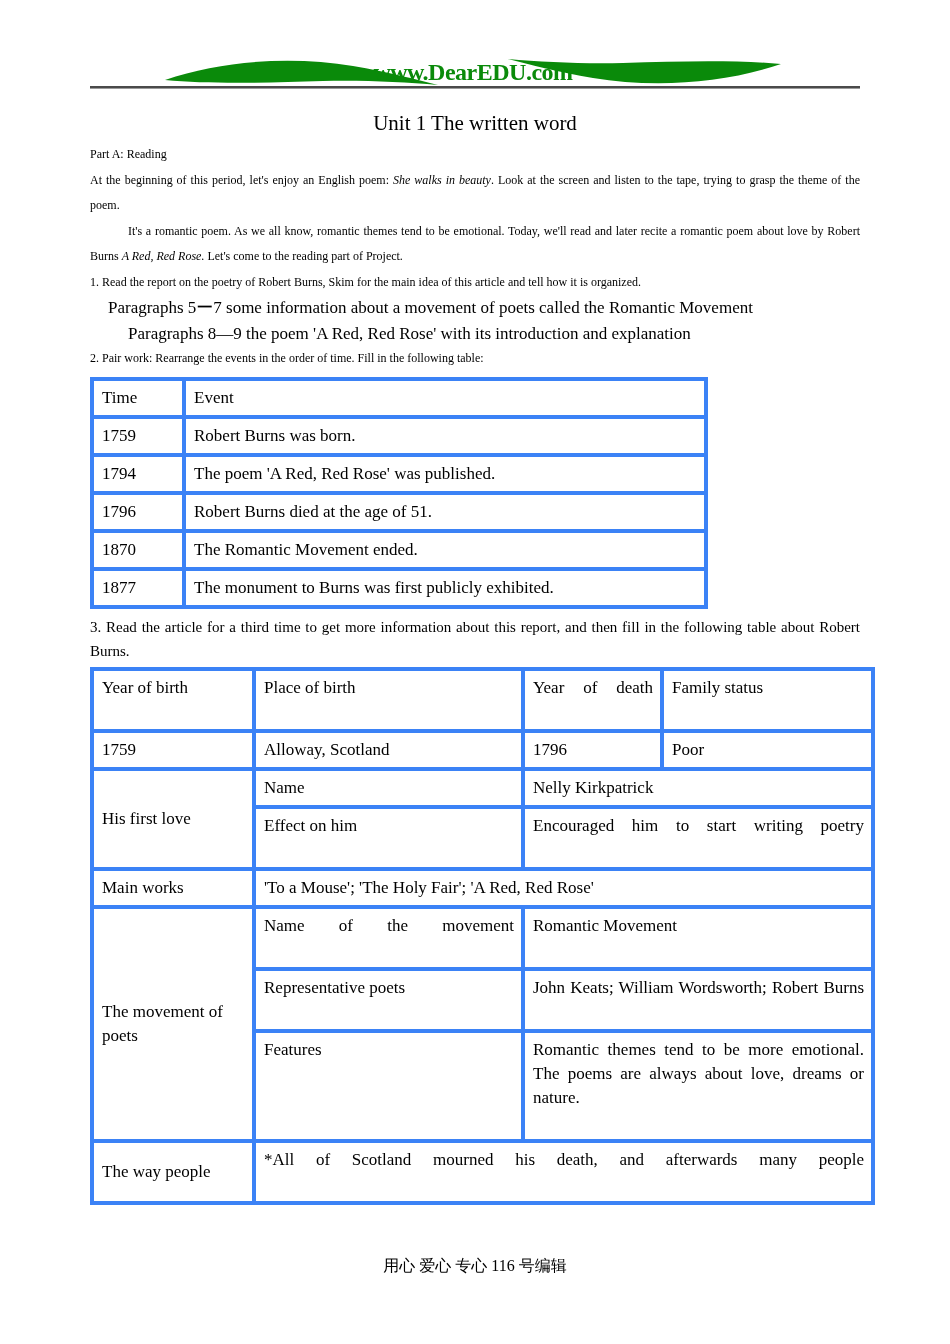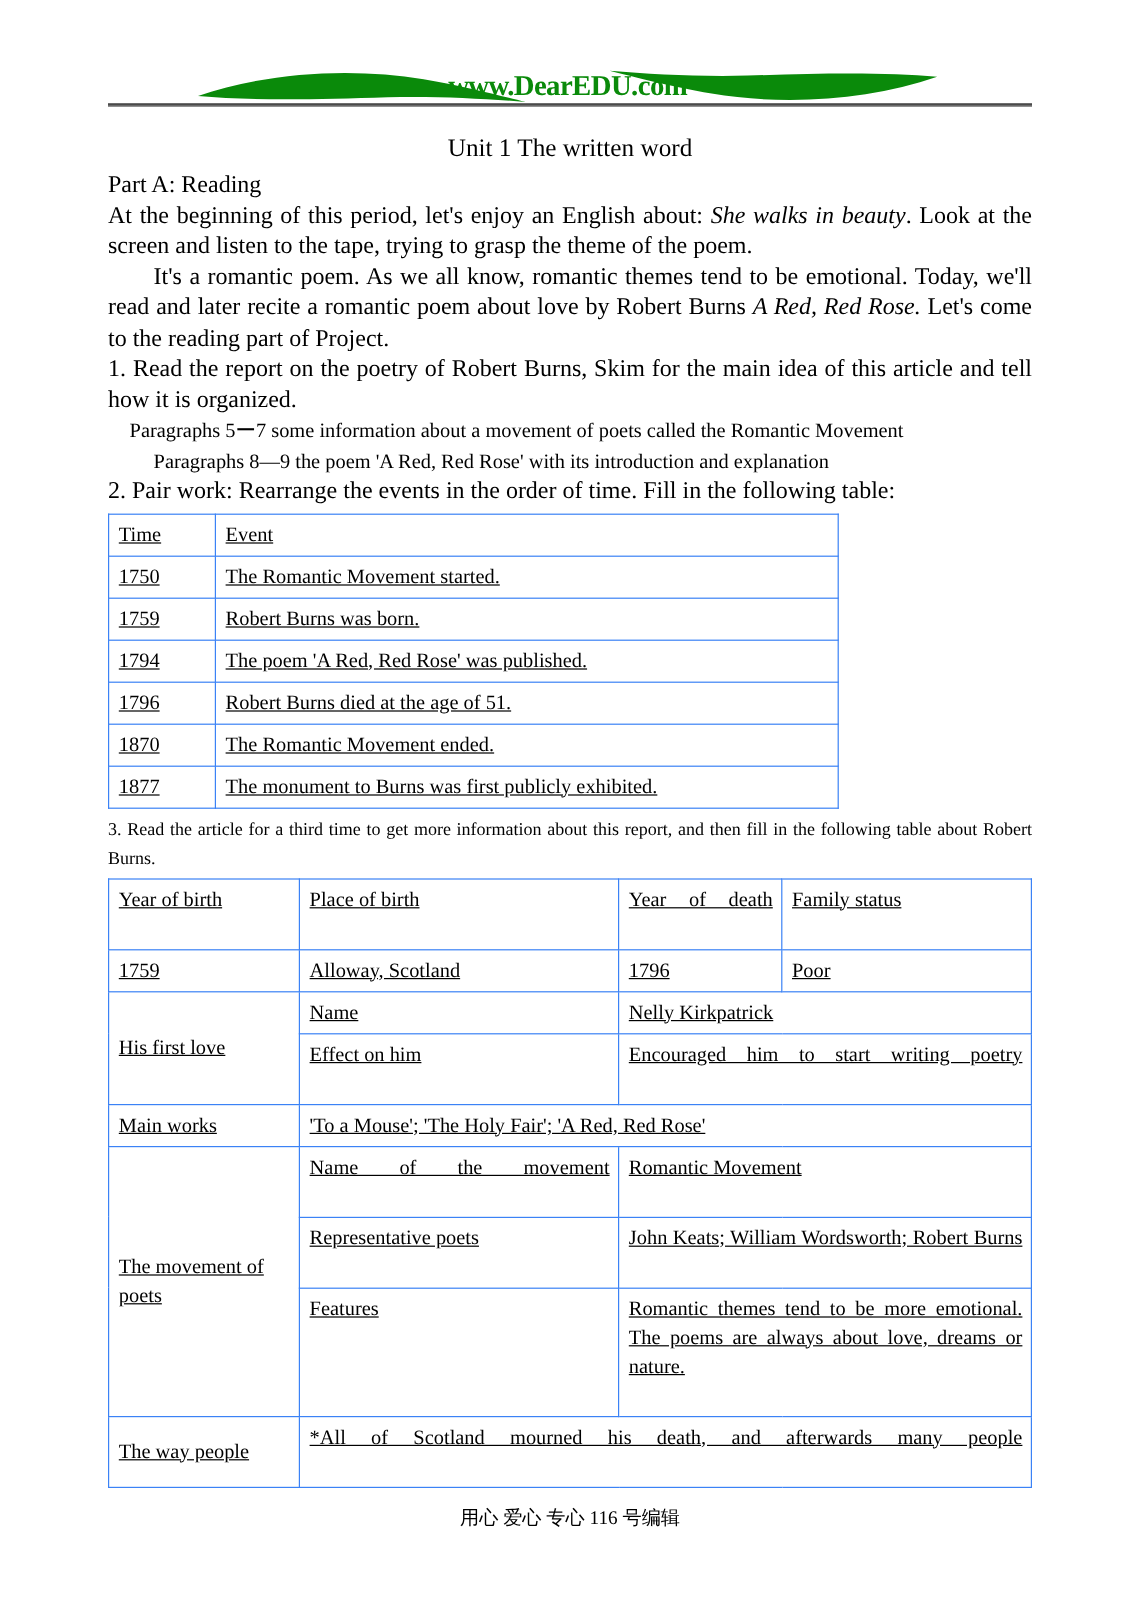--- a/index.html
+++ b/index.html
@@ -91,21 +91,21 @@
   h2.doc-subtitle .bullet {
     font-size: 16px;
     vertical-align: 3px;
   }
   h2.doc-subtitle .gap {
     display: inline-block;
     width: 16px;
   }
 
   p.body-text {
-    font-size: 20px;
+    font-size: 12px;
     line-height: 25.5px;
     margin: 4px 0 0 0;
     text-align: justify;
     text-justify: inter-word;
   }
   p.body-text.first-line-indent {
     text-indent: 38px;
   }
   p.body-text.no-justify {
     text-align: left;
@@ -132,25 +132,24 @@
     text-align: justify;
   }
 
   
   table {
     border-collapse: collapse;
     font-size: 17px;
     table-layout: fixed;
   }
   table td {
-    border: 1px solid #3b82f6;
+    border: 4px solid #3b82f6;
     padding: 5px 7px 5px 8px;
     vertical-align: top;
     line-height: 24px;
-    text-decoration: underline;
   }
 
   table.events-table {
     width: 576px;
     margin-top: 5px;
   }
   table.events-table td.c-time { width: 73px; }
   table.events-table td.c-event { width: 503px; }
   table.events-table td { height: 23px; }
 
@@ -205,40 +204,36 @@
     <div class="header-rule"></div>
   </div>
 
   <div class="content">
 
     <h1 class="doc-title">Unit 1 The written word</h1>
 
 
     <p class="body-text no-justify">Part A: Reading</p>
 
-    <p class="body-text tight"><span>At the beginning of this period, let's enjoy an English about: </span><span class="ital">She walks in beauty</span><span>. Look at the screen and listen to the tape, trying to grasp the theme of the poem.</span></p>
+    <p class="body-text tight"><span>At the beginning of this period, let's enjoy an English poem: </span><span class="ital">She walks in beauty</span><span>. Look at the screen and listen to the tape, trying to grasp the theme of the poem.</span></p>
 
     <p class="body-text first-line-indent tight"><span>It's a romantic poem. As we all know, romantic themes tend to be emotional. Today, we'll read and later recite a romantic poem about love by Robert Burns </span><span class="ital">A Red, Red Rose.</span><span> Let's come to the reading part of Project.</span></p>
 
     <p class="body-text tight">1. Read the report on the poetry of Robert Burns, Skim for the main idea of this article and tell how it is organized.</p>
 
     <p class="indent-line small-indent">Paragraphs 5ー7 some information about a movement of poets called the Romantic Movement</p>
     <p class="indent-line">Paragraphs 8—9 the poem 'A Red, Red Rose' with its introduction and explanation</p>
 
     <p class="body-text no-justify tight">2. Pair work: Rearrange the events in the order of time. Fill in the following table:</p>
 
     <table class="events-table">
       <tbody>
         <tr>
           <td class="c-time">Time</td>
           <td class="c-event">Event</td>
-        </tr>
-        <tr>
-          <td class="c-time">1750</td>
-          <td class="c-event">The Romantic Movement started.</td>
         </tr>
         <tr>
           <td class="c-time">1759</td>
           <td class="c-event">Robert Burns was born.</td>
         </tr>
         <tr>
           <td class="c-time">1794</td>
           <td class="c-event">The poem 'A Red, Red Rose' was published.</td>
         </tr>
         <tr>

